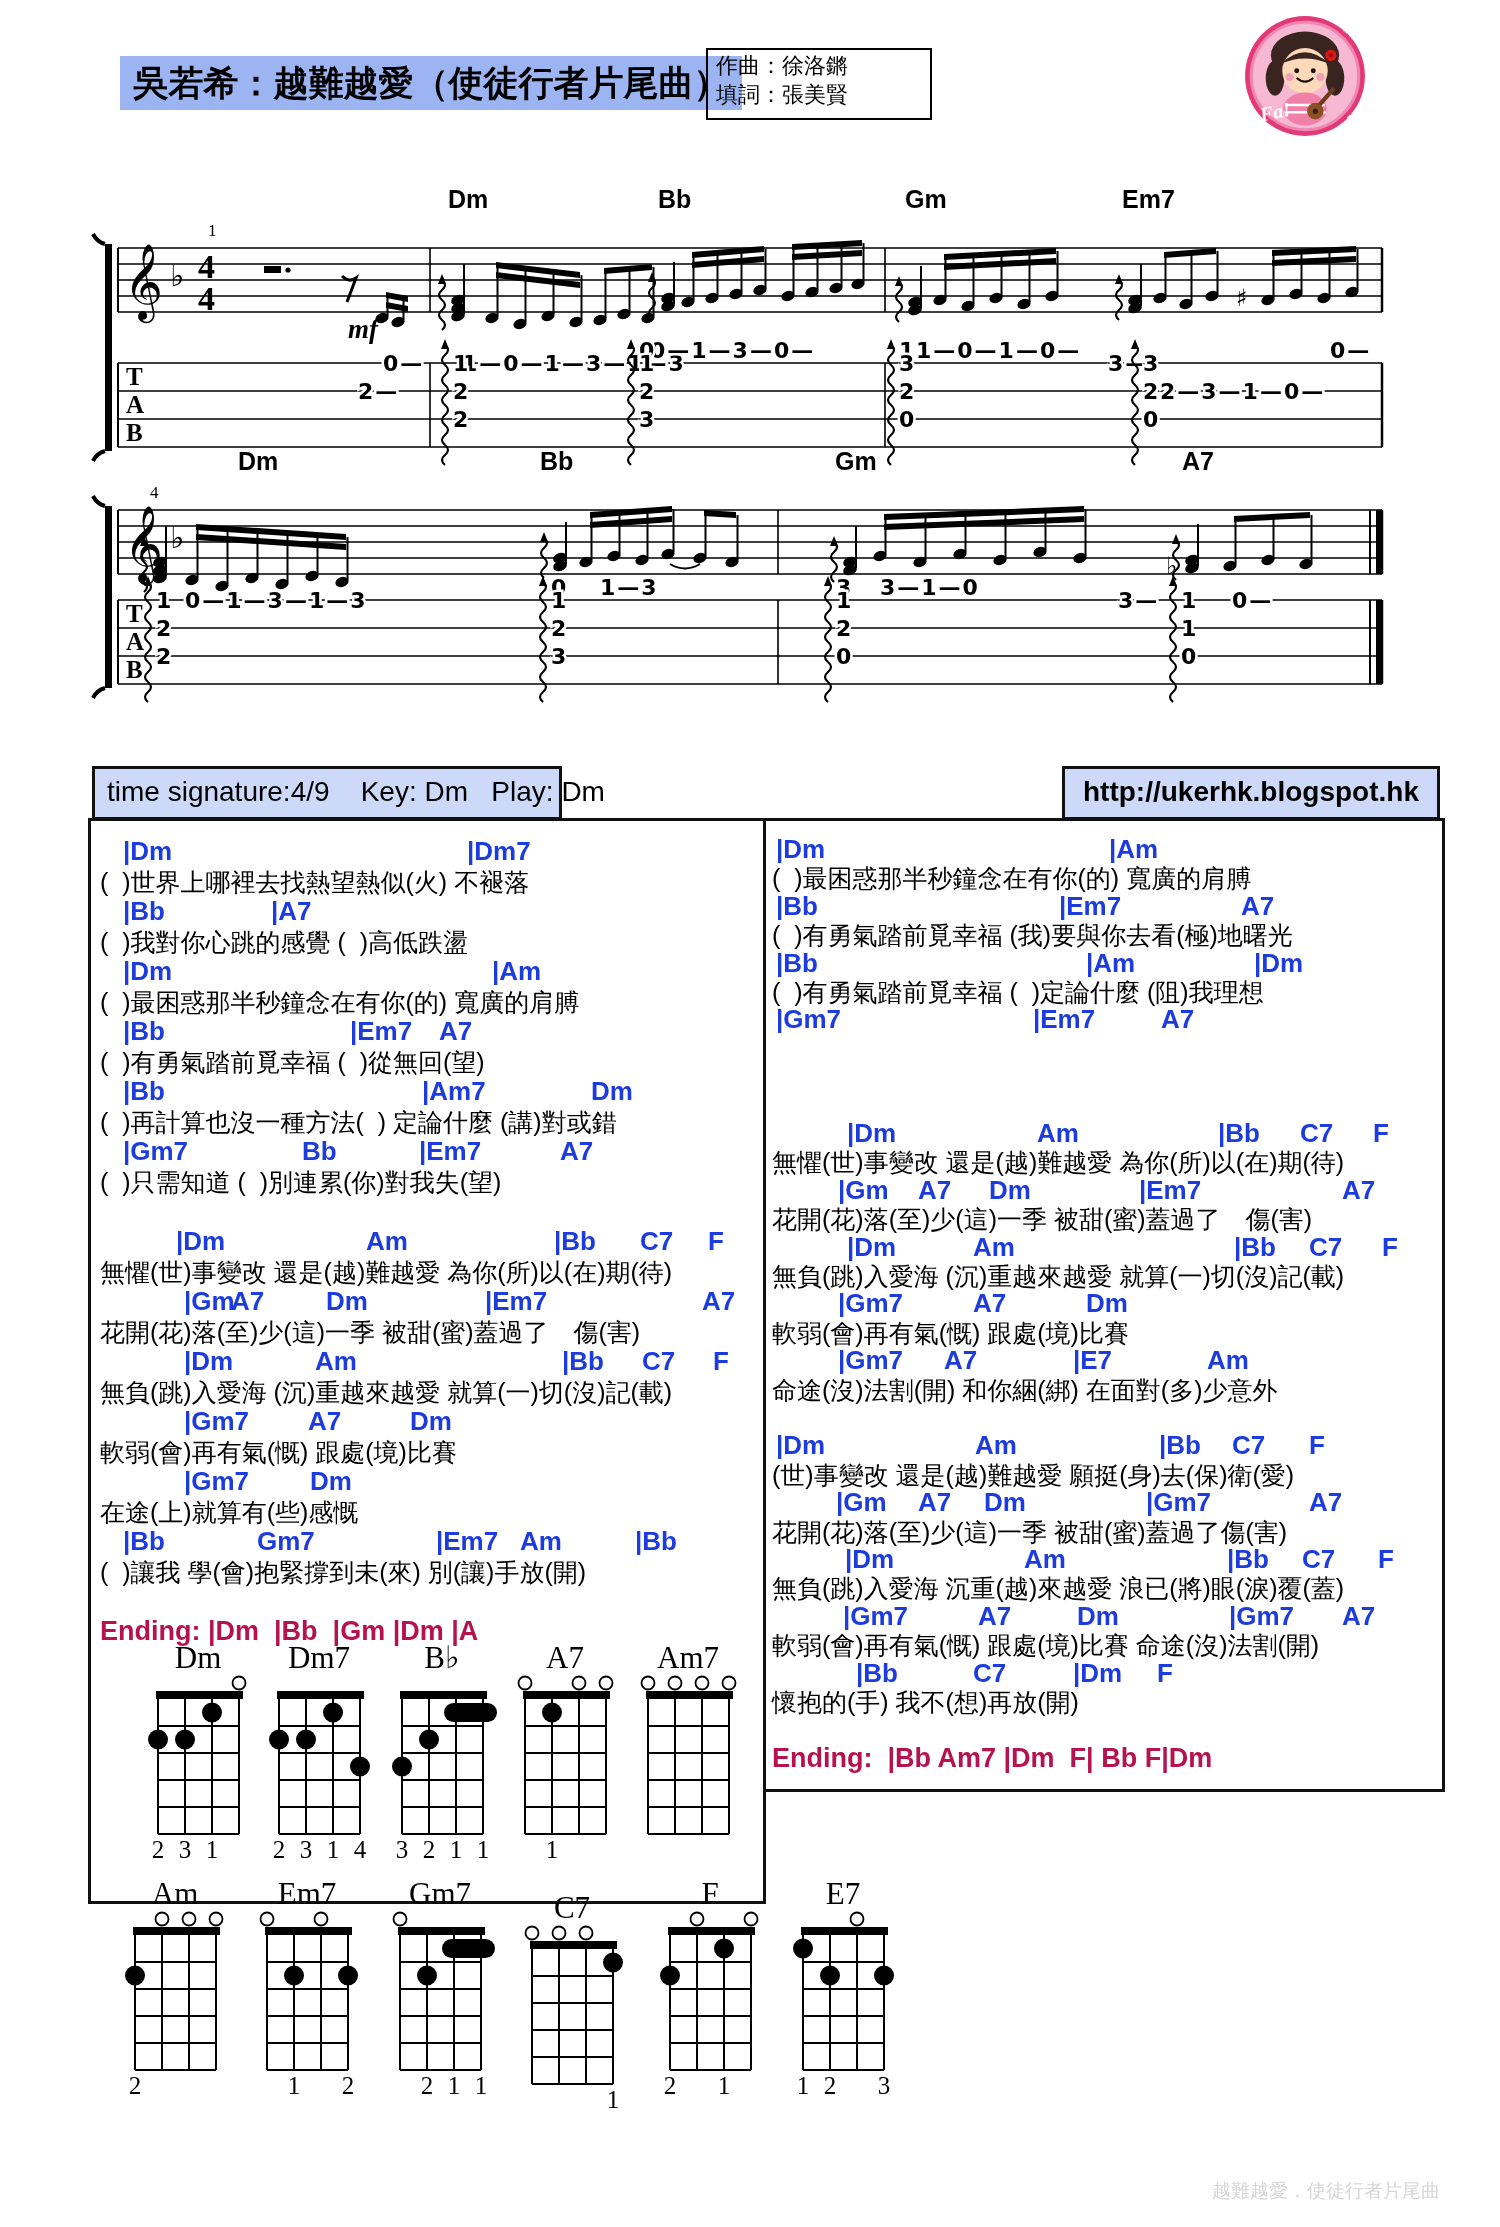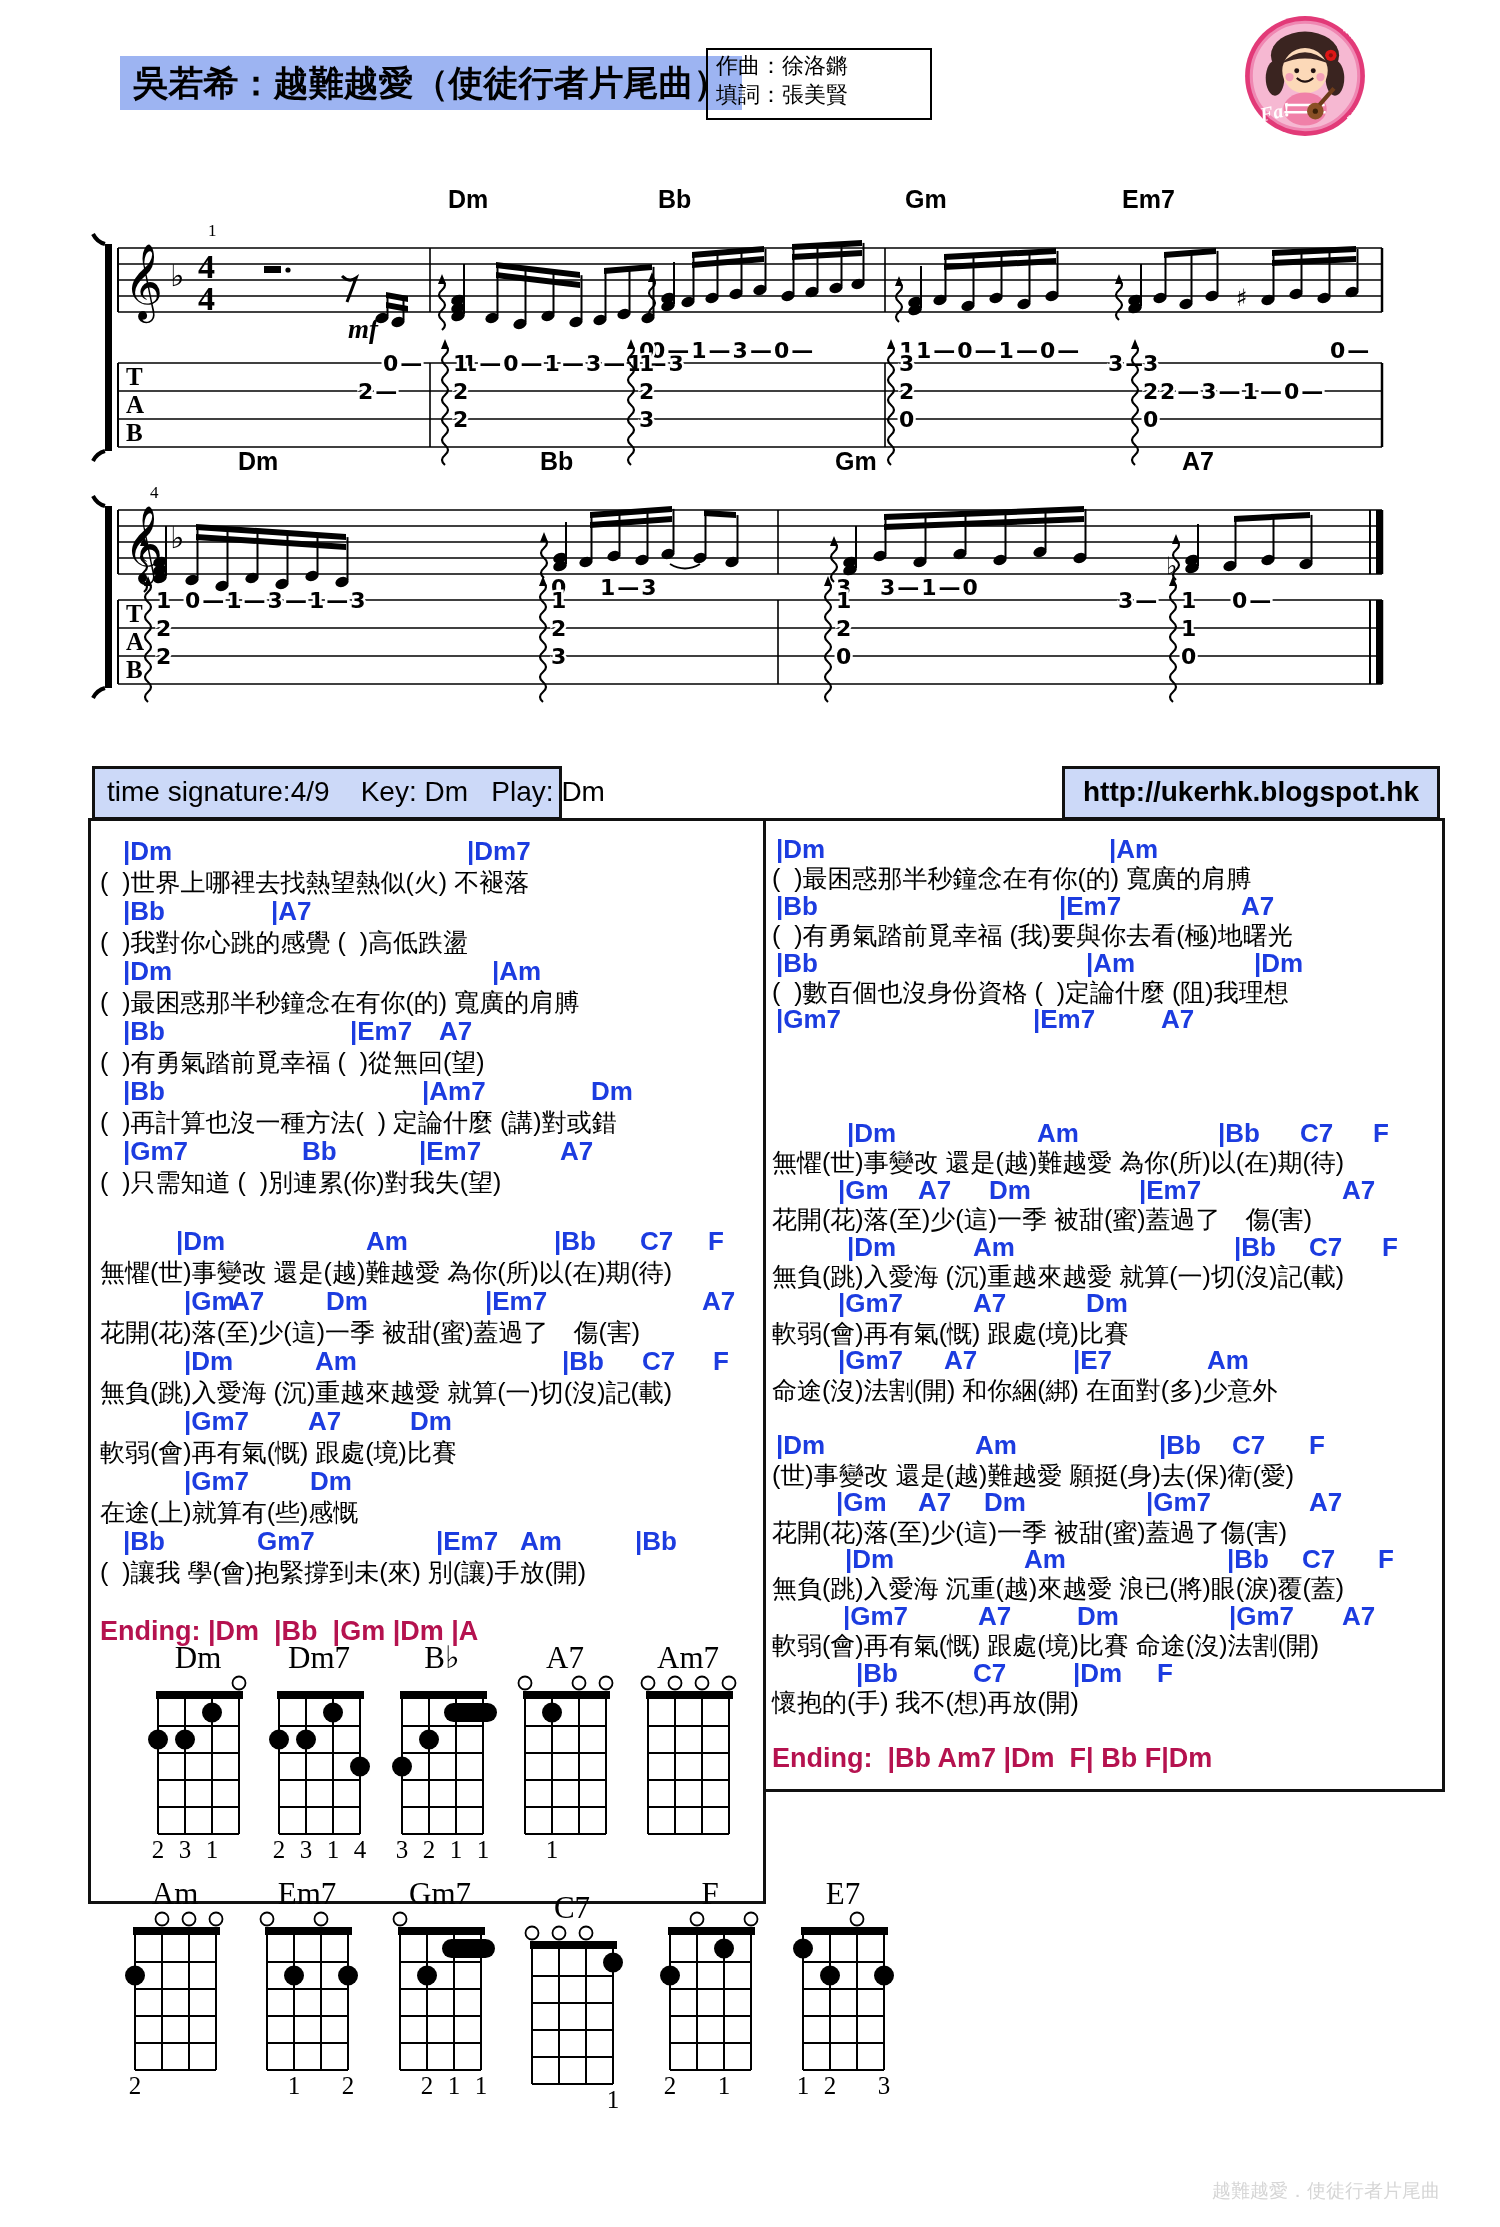--- a/index.html
+++ b/index.html
@@ -428,21 +428,21 @@
       <div class="ln lyric-ln" style="top: 720px;">(  )讓我 學(會)抱緊撐到未(來) 別(讓)手放(開)</div>
       <div class="ln blank-ln" style="top: 750px;"></div>
       <div class="ln section-ln" style="top: 780px;">Ending: |Dm  |Bb  |Gm |Dm |A</div>
     </div>
   <div id="col-right" class="column">
       <div class="ln chord-ln" style="top: 0px;"><span style="left: 4px;">|Dm</span><span style="left: 337px;">|Am</span></div>
       <div class="ln lyric-ln" style="top: 28px;">(  )最困惑那半秒鐘念在有你(的) 寬廣的肩膊</div>
       <div class="ln chord-ln" style="top: 57px;"><span style="left: 4px;">|Bb</span><span style="left: 287px;">|Em7</span><span style="left: 469px;">A7</span></div>
       <div class="ln lyric-ln" style="top: 85px;">(  )有勇氣踏前覓幸福 (我)要與你去看(極)地曙光</div>
       <div class="ln chord-ln" style="top: 114px;"><span style="left: 4px;">|Bb</span><span style="left: 314px;">|Am</span><span style="left: 482px;">|Dm</span></div>
-      <div class="ln lyric-ln" style="top: 142px;">(  )數百個也沒身份資格 (  )定論什麼 (阻)我理想</div>
+      <div class="ln lyric-ln" style="top: 142px;">(  )有勇氣踏前覓幸福 (  )定論什麼 (阻)我理想</div>
       <div class="ln chord-ln" style="top: 170px;"><span style="left: 4px;">|Gm7</span><span style="left: 261px;">|Em7</span><span style="left: 389px;">A7</span></div>
       <div class="ln blank-ln" style="top: 227px;"></div>
       <div class="ln blank-ln" style="top: 256px;"></div>
       <div class="ln chord-ln" style="top: 284px;"><span style="left: 75px;">|Dm</span><span style="left: 265px;">Am</span><span style="left: 446px;">|Bb</span><span style="left: 528px;">C7</span><span style="left: 601px;">F</span></div>
       <div class="ln lyric-ln" style="top: 312px;">無懼(世)事變改 還是(越)難越愛 為你(所)以(在)期(待)</div>
       <div class="ln chord-ln" style="top: 341px;"><span style="left: 66px;">|Gm</span><span style="left: 146px;">A7</span><span style="left: 217px;">Dm</span><span style="left: 367px;">|Em7</span><span style="left: 570px;">A7</span></div>
       <div class="ln lyric-ln" style="top: 369px;">花開(花)落(至)少(這)一季 被甜(蜜)蓋過了　傷(害)</div>
       <div class="ln chord-ln" style="top: 398px;"><span style="left: 75px;">|Dm</span><span style="left: 201px;">Am</span><span style="left: 462px;">|Bb</span><span style="left: 537px;">C7</span><span style="left: 610px;">F</span></div>
       <div class="ln lyric-ln" style="top: 426px;">無負(跳)入愛海 (沉)重越來越愛 就算(一)切(沒)記(載)</div>
       <div class="ln chord-ln" style="top: 454px;"><span style="left: 66px;">|Gm7</span><span style="left: 201px;">A7</span><span style="left: 314px;">Dm</span></div>

